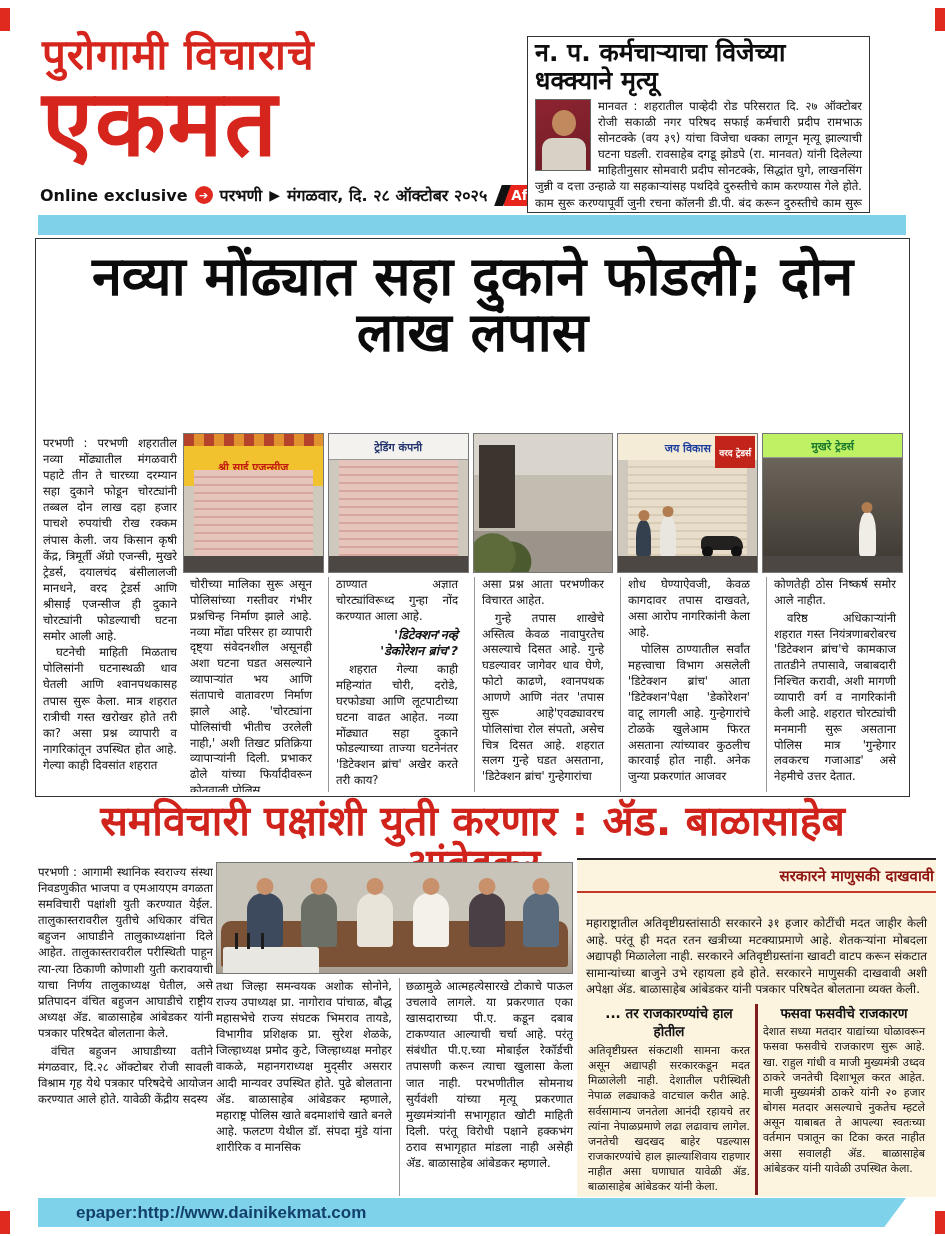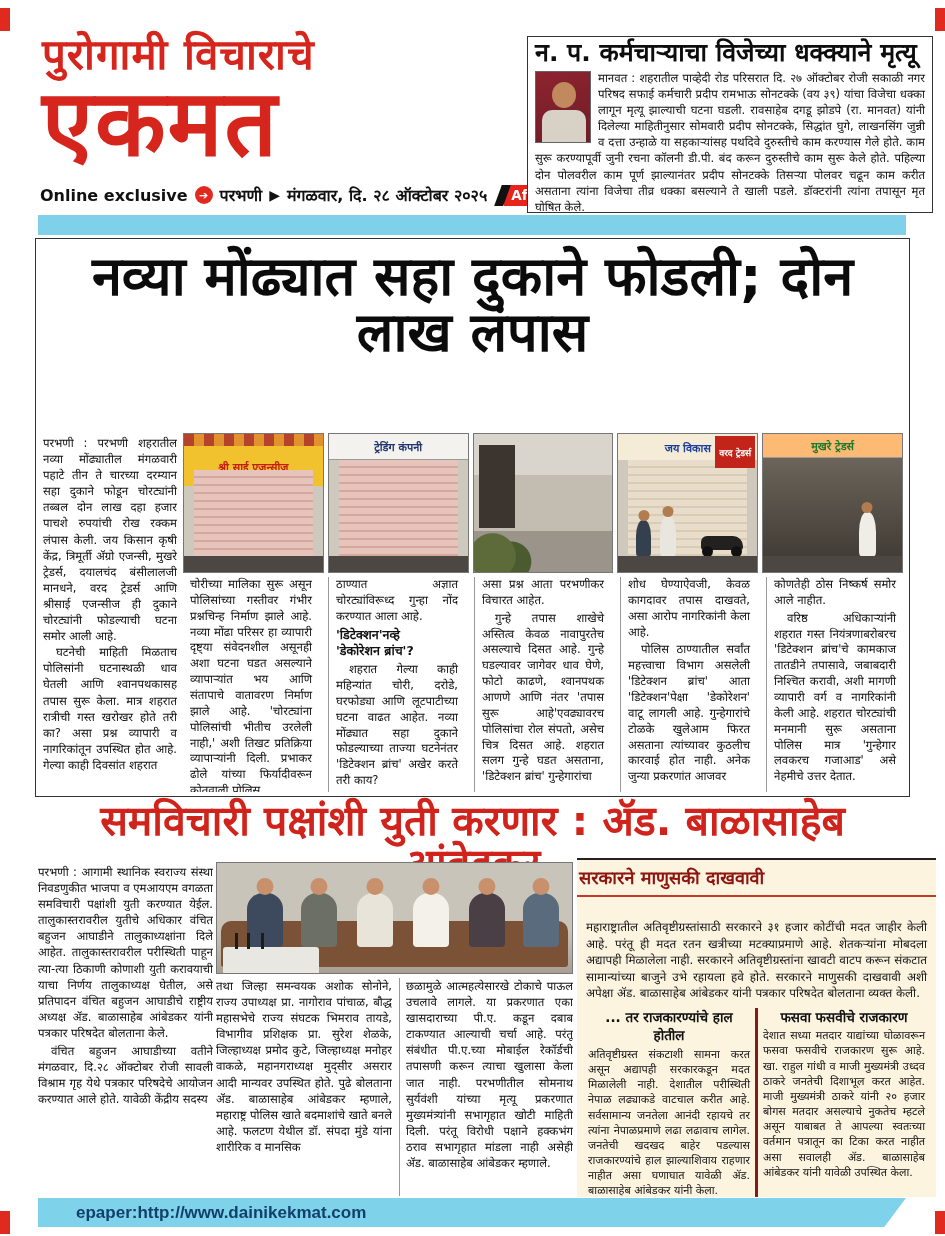--- a/index.html
+++ b/index.html
@@ -18,21 +18,21 @@
   .meta-row { position:absolute; left:40px; top:184px; width:475px; display:flex; align-items:center; gap:7px;
               font-size:16px; font-weight:bold; color:#111; white-space:nowrap; }
   .arrow-circle { width:18px; height:18px; min-width:18px; border-radius:50%; background:#e02a20; color:#fff;
                   display:flex; align-items:center; justify-content:center; font-size:11px; }
   .play-glyph { color:#111; font-size:14px; }
   .badge-wrap { display:flex; align-items:stretch; margin-left:4px; }
   .badge-slash { width:9px; background:#111; transform:skewX(-20deg); margin-right:-3px; }
   .badge { background:#e8251c; color:#fff; font-size:13.5px; font-weight:bold; padding:2px 7px 3px; }
 
   
-  .top-article { position:absolute; left:527px; top:36px; width:406px; height:177px; border:1px solid #333;
+  .top-article { position:absolute; left:527px; top:36px; width:343px; height:177px; border:1px solid #333;
                  padding:2px 7px 3px; overflow:hidden; background:#fff; }
   .ta-headline { font-size:25px; font-weight:bold; line-height:1.12; color:#0d0d0d; }
   .ta-body { font-size:11.5px; line-height:1.4; text-align:justify; margin-top:3px; color:#141414; }
   .portrait { float:left; width:56px; height:72px; margin:4px 7px 2px 0; border:1px solid #666; position:relative;
               background:linear-gradient(160deg,#8d2430 0%,#701c26 100%); overflow:hidden; }
   .portrait .p-head { position:absolute; left:16px; top:10px; width:24px; height:26px; border-radius:50%; background:#c08a5e; }
   .portrait .p-shirt { position:absolute; left:6px; top:38px; width:44px; height:34px; border-radius:10px 10px 0 0; background:#d8d2c6; }
 
   .divider-bar { position:absolute; left:38px; top:215px; width:868px; height:20px; background:#7fd0e9; }
 
@@ -42,42 +42,42 @@
   .lead-subhead { margin:2px 6px 0; background:#fcf3d8; color:#cf1d15; font-size:32px; font-weight:bold; text-align:center; padding:9px 2px 12px; }
   .lead-body { position:absolute; left:0; right:0; top:194px; bottom:0; }
   .lcol1 { position:absolute; left:7px; top:2px; width:134px; bottom:4px; overflow:hidden;
            font-size:11.5px; line-height:1.4; text-align:justify; }
   .lcol1 p + p { text-indent:13px; }
   .photos-row { position:absolute; left:147px; right:6px; top:0; height:140px; display:flex; gap:4px; }
   .cols-row { position:absolute; left:147px; right:6px; top:144px; bottom:4px; display:flex;gap:9px; }
   .col { flex:1; padding:0 7px; font-size:11.5px; line-height:1.38; text-align:justify; overflow:hidden; border-left:1px solid #999; }
   .col:first-child { border-left:none; }
   .col p + p { text-indent:13px; margin-top:2px; }
-  .col-subhead { text-align:left; font-weight:bold; font-size:12.5px; line-height:1.3; margin:5px 0 3px; text-indent:0 !important; }
+  .col-subhead { text-align:right; font-weight:bold; font-size:12.5px; line-height:1.3; margin:5px 0 3px; text-indent:0 !important;font-style:italic; }
 
   
   .photo { position:relative; flex:1; overflow:hidden; border:1px solid #777; background:#cfc8bd; }
   .ph-sign { position:absolute; left:0; right:0; display:flex; align-items:center; justify-content:center;
              font-weight:bold; overflow:hidden; white-space:nowrap; }
   .ph-shutter { position:absolute; left:7%; right:7%; background:repeating-linear-gradient(180deg,#e6c4bb 0 6px,#d6a89d 6px 8px); }
   .ph-base { position:absolute; left:0; right:0; bottom:0; height:16px; background:#4c4742; }
   .p1 .ph-decor { position:absolute; top:0; left:0; right:0; height:12px;
                   background:repeating-linear-gradient(90deg,#b5432c 0 10px,#e2912f 10px 20px); }
   .p1 .ph-sign { top:12px; height:40px; background:#f2c22e; color:#c41e12; font-size:11px; }
   .p1 .ph-shutter { top:36px; bottom:16px; }
   .p2 .ph-sign { top:0; height:26px; background:#f4f2ee; color:#22356e; font-size:11px; border-bottom:1px solid #999; }
   .p2 .ph-shutter { top:26px; bottom:14px; }
   .p3-bldg { position:absolute; inset:0; background:linear-gradient(180deg,#d9d5cd 0 30%,#c2bcb1 30% 70%,#9b948a 70% 100%); }
   .p3-door { position:absolute; left:4%; top:8%; width:26%; height:60%; background:#3c352f; }
   .p3-green { position:absolute; left:0; bottom:0; width:45%; height:38%; background:radial-gradient(circle at 30% 70%,#5d6b3a 0 40%,transparent 42%),radial-gradient(circle at 60% 80%,#4c5a30 0 35%,transparent 37%); }
   .p4 .ph-sign { top:0; height:26px; background:#f5ecd8; color:#1c3f9e; font-size:11px; }
   .p4 .ph-sign2 { position:absolute; top:2px; right:2px; height:20px; padding:16px 4px; background:#c3241a; color:#fff;
                   font-size:9px; font-weight:bold; display:flex; align-items:center; z-index:2; }
   .p4 .ph-shutter { top:26px; bottom:16px; background:repeating-linear-gradient(180deg,#e7ddca 0 6px,#d8ccb4 6px 8px); }
-  .p5 .ph-sign { top:0; height:24px; background:#fdba74; color:#1c7a2e; font-size:11px; border-bottom:1px solid #999; }
+  .p5 .ph-sign { top:0; height:24px; background:#bef264; color:#1c7a2e; font-size:11px; border-bottom:1px solid #999; }
   .p5 .ph-interior { position:absolute; top:24px; left:0; right:0; bottom:14px; background:linear-gradient(180deg,#6b645a,#413c35); }
   .figure { position:absolute; border-radius:45% 45% 12% 12%; }
   .figure::before { content:""; position:absolute; left:50%; top:-10px; transform:translateX(-50%);
                     width:11px; height:11px; border-radius:50%; background:#b07c50; }
   .bike { position:absolute; width:42px; height:14px; background:#23211f; border-radius:6px 10px 3px 3px; }
   .bike::before,.bike::after { content:""; position:absolute; bottom:-7px; width:11px; height:11px; border-radius:50%; background:#111; }
   .bike::before{left:1px}.bike::after{right:1px}
 
   
   .s2-headline { position:absolute; left:35px; top:800px; width:875px; text-align:center;
@@ -94,21 +94,21 @@
   .pf::before { content:""; position:absolute; left:50%; top:-15px; transform:translateX(-50%);
                 width:17px; height:17px; border-radius:50%; background:#c8906b; }
   .s2-col2 { position:absolute; left:216px; top:978px; width:176px; height:218px; overflow:hidden;
              font-size:11.5px; line-height:1.4; text-align:justify; }
   .s2-col3 { position:absolute; left:399px; top:978px; width:174px; height:218px; overflow:hidden;
              font-size:11.5px; line-height:1.4; text-align:justify; border-left:1px solid #999; padding-left:6px; }
 
   
   .side-box { position:absolute; left:577px; top:858px; width:359px; height:339px; background:#fdf4e0;
               border-top:2px solid #222; overflow:hidden; }
-  .sb-heading { text-align:left; font-size:18px; font-weight:bold; color:#8e1410; padding:5px 2px 6px;
+  .sb-heading { text-align:right; font-size:15px; font-weight:bold; color:#8e1410; padding:5px 2px 6px;
                 border-bottom:2px solid #c3392b; }
   .sb-body { font-size:11.8px; line-height:1.4; text-align:justify; padding:22px 9px 4px; color:#141414; }
   .sb-cols { display:flex; padding:2px 6px 0; }
   .sb-col { flex:1; padding:0 5px; overflow:hidden; font-size:11px; line-height:1.38; text-align:justify; }
   .sb-col + .sb-col { border-left:3px solid #7f1d1d; }
   .sb-col-h { font-weight:bold; text-align:center; font-size:13.5px; margin-bottom:2px; color:#111; }
 
   
   .footer-bar { position:absolute; left:38px; top:1198px; width:868px; height:29px; background:#7ed2ea;
                 clip-path:polygon(0 0,100% 0,97.5% 100%,0 100%); display:flex; align-items:center; padding-left:38px; }

